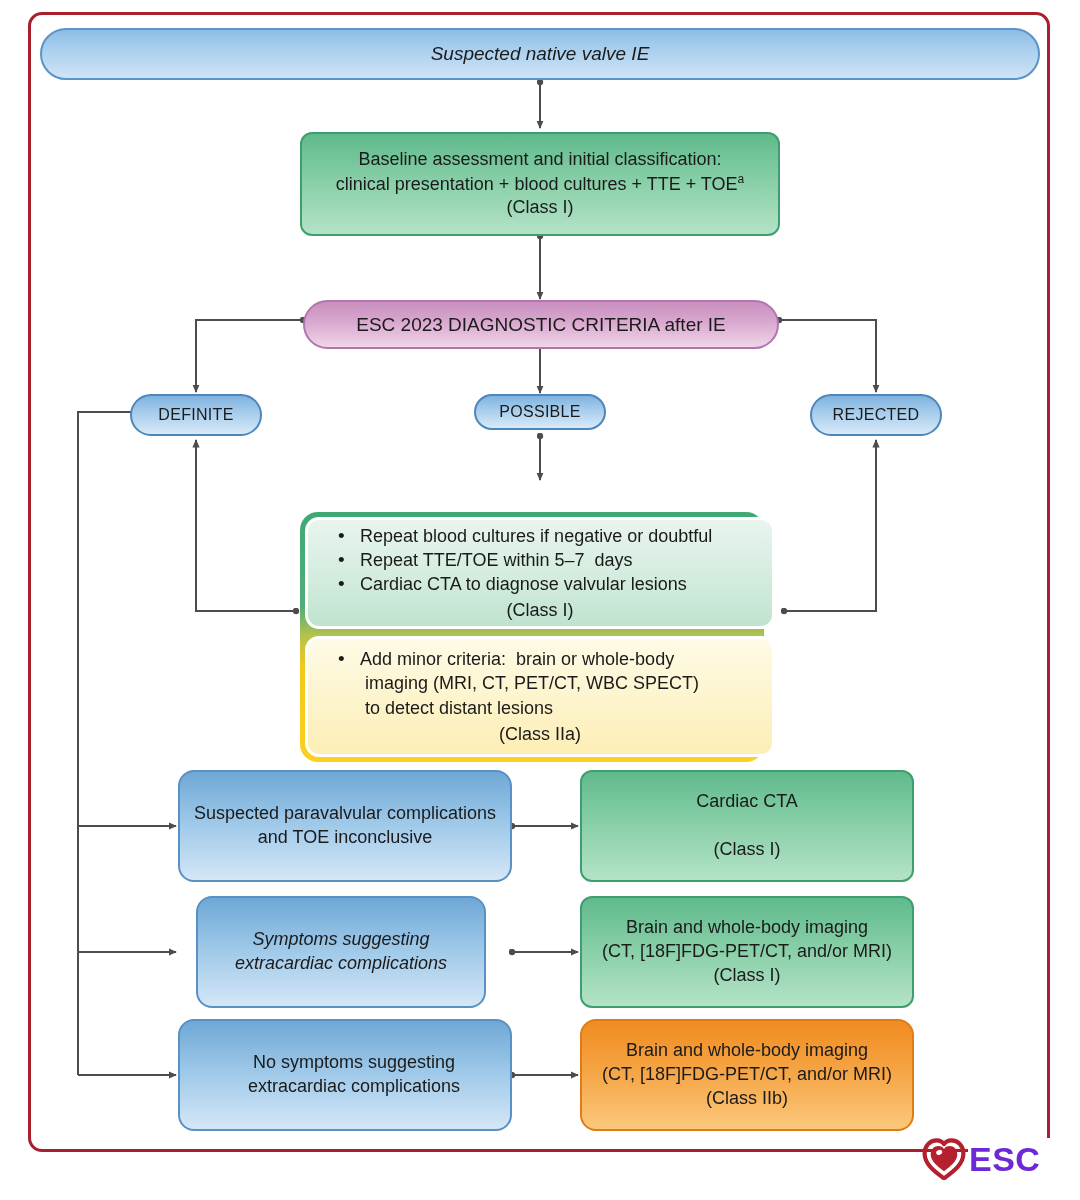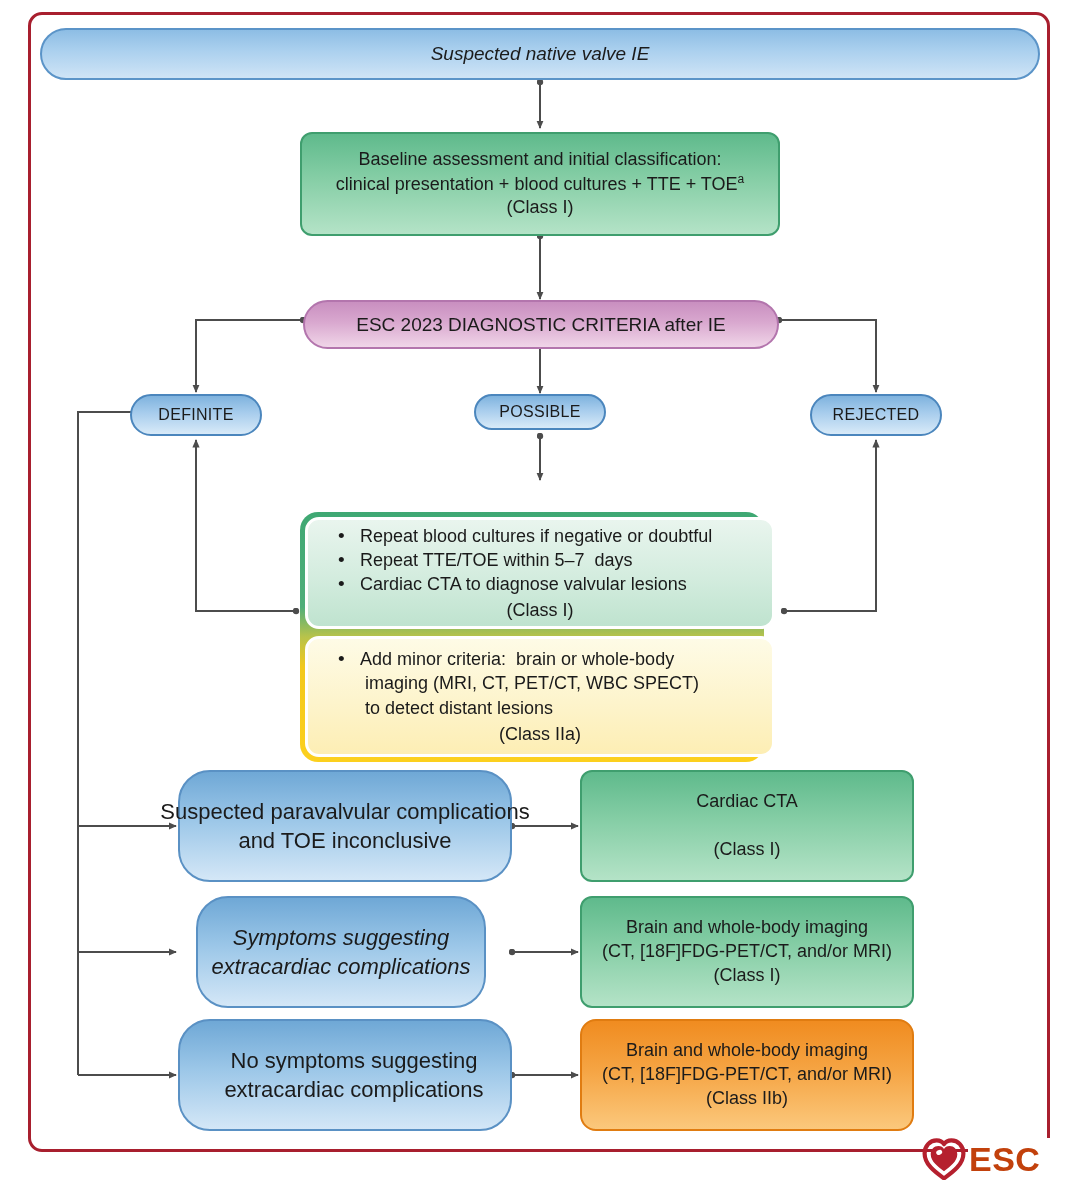--- a/index.html
+++ b/index.html
@@ -78,22 +78,22 @@
     background:linear-gradient(180deg,#5fba8c 0%,#86cea6 45%,#b4e3c7 100%);
     border:2px solid #3f9e6e;
     border-radius:12px;
     font-size:18px;
   }
 
   
   .rect-blue{
     background:linear-gradient(180deg,#6fa8d6 0%,#9cc7e8 45%,#d4e7f7 100%);
     border:2px solid #5a91c4;
-    border-radius:32px;
-    font-size:22px;
+    border-radius:16px;
+    font-size:18px;
   }
 
   
   .rect-orange{
     background:linear-gradient(180deg,#f08c20 0%,#f5a443 45%,#fbc87c 100%);
     border:2px solid #e07c11;
     border-radius:16px;
     font-size:18px;
   }
 
@@ -148,21 +148,21 @@
   .esc-logo{
     position:absolute;
     left:922px;top:1134px;
     width:132px;height:50px;
     display:flex;align-items:center;
   }
   .esc-word{
     font-family:"Liberation Sans", sans-serif;
     font-size:34px;
     font-weight:bold;
-    color:#c2410c;
+    color:#6d28d9;
     letter-spacing:.5px;
     margin-left:3px;
   }
 </style>
 </head>
 <body>
 
 <div id="root">
 
   <div class="frame"></div>

